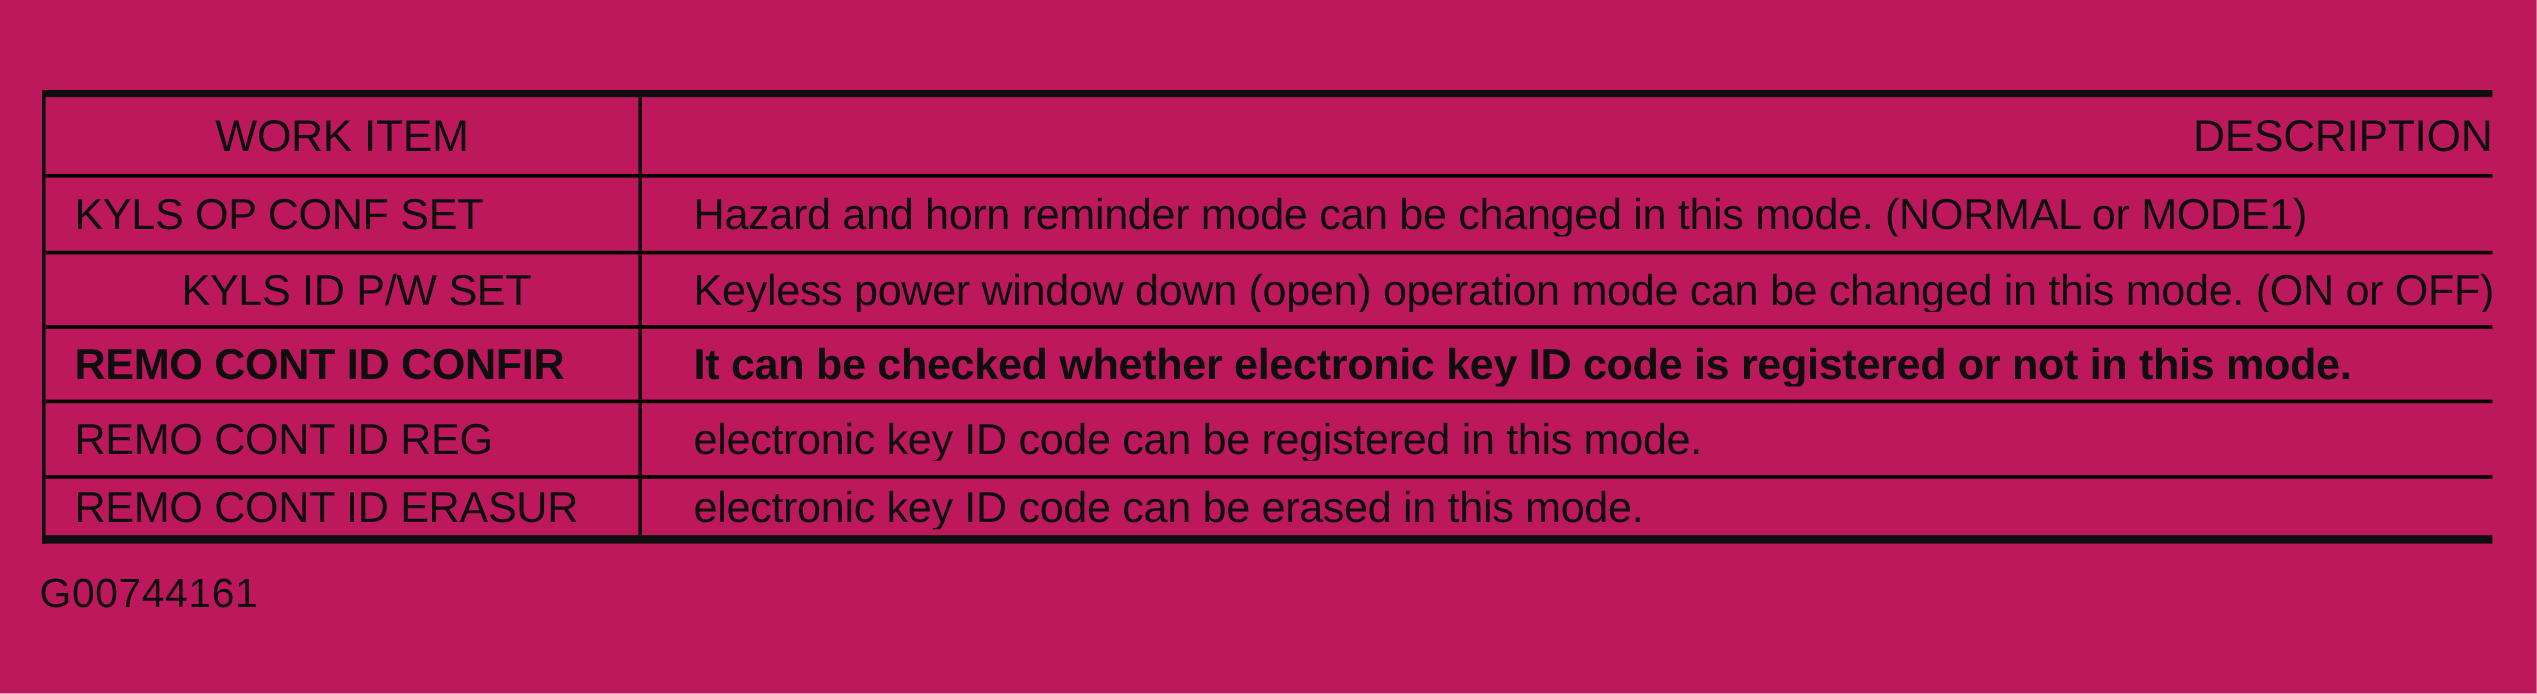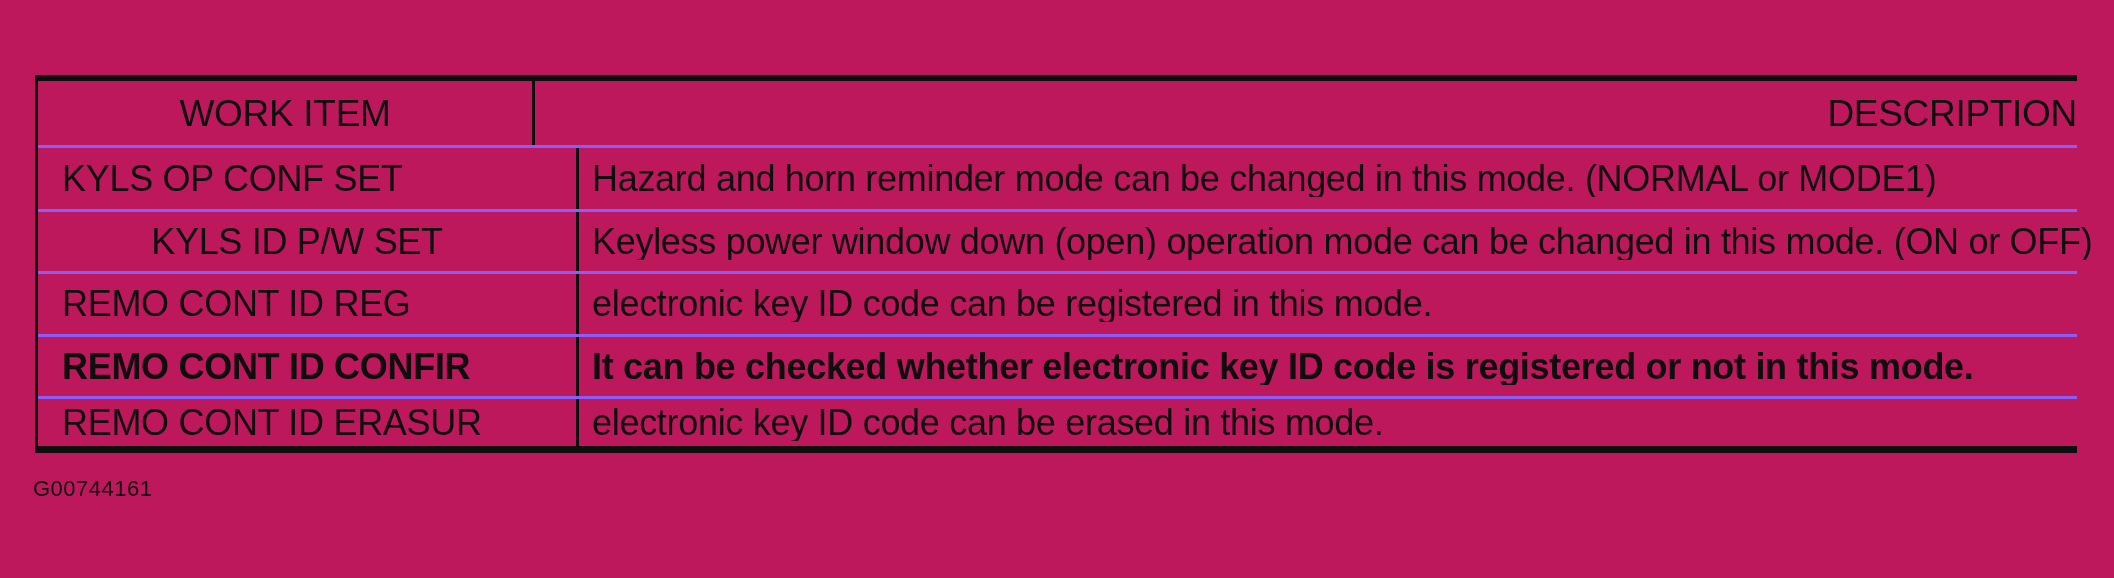--- a/index.html
+++ b/index.html
@@ -21,44 +21,44 @@
     border-top: 6px solid #0e0e0e;
     border-bottom: 7px solid #0e0e0e;
     border-left: 3px solid #0e0e0e;
     
   }
   .tr {
     display: grid;
     grid-template-columns: 494px 1fr;
     align-items: center;
   }
-  .tr + .tr { border-top: 3px solid #8b5cf6; gap: 44px; }
+  .tr + .tr { border-top: 3px solid #000000; }
   .th, .td {
     font-size: 36px;
     letter-spacing: -0.3px;
     line-height: 1;
     white-space: nowrap;
     overflow: hidden;
   }
   .cell-desc { border-left: 3px solid #0e0e0e; height: 100%; display: flex; align-items: center; }
   .header-row { height: 64px; }
   .header-row .th { text-align: center; font-size: 37px; }
   .row-0 { height: 64px; }
   .row-1 { height: 62px; text-align: center; }
   .row-2 { height: 62px; }
   .row-3 { height: 63px; }
   .row-4 { height: 50px; }
   .cell-work { padding-left: 24px; }
-  .cell-desc .td { padding-left: 13px; }
+  .cell-desc .td { padding-left: 43px; }
   .bold .td { font-weight: bold; }
   .figure-code {
     position: absolute;
     left: 33px;
     top: 476px;
-    font-size: 22px;
+    font-size: 34px;
     letter-spacing: 0.5px;
     color: #0e0e0e;
   }
 </style>
 </head>
 <body>
 
 <div class="page">
 
   <div class="doc-table">
@@ -77,31 +77,31 @@
       </div>
     </div>
 
     <div class="tr row-1">
       <div class="td cell-work">KYLS ID P/W SET</div>
       <div class="cell-desc">
         <div class="td">Keyless power window down (open) operation mode can be changed in this mode. (ON or OFF)</div>
       </div>
     </div>
 
+    <div class="tr row-2 bold">
+      <div class="td cell-work">REMO CONT ID CONFIR</div>
+      <div class="cell-desc">
+        <div class="td">It can be checked whether electronic key ID code is registered or not in this mode.</div>
+      </div>
+    </div>
+
     <div class="tr row-3">
       <div class="td cell-work">REMO CONT ID REG</div>
       <div class="cell-desc">
         <div class="td">electronic key ID code can be registered in this mode.</div>
-      </div>
-    </div>
-
-    <div class="tr row-2 bold">
-      <div class="td cell-work">REMO CONT ID CONFIR</div>
-      <div class="cell-desc">
-        <div class="td">It can be checked whether electronic key ID code is registered or not in this mode.</div>
       </div>
     </div>
 
     <div class="tr row-4">
       <div class="td cell-work">REMO CONT ID ERASUR</div>
       <div class="cell-desc">
         <div class="td">electronic key ID code can be erased in this mode.</div>
       </div>
     </div>
 

